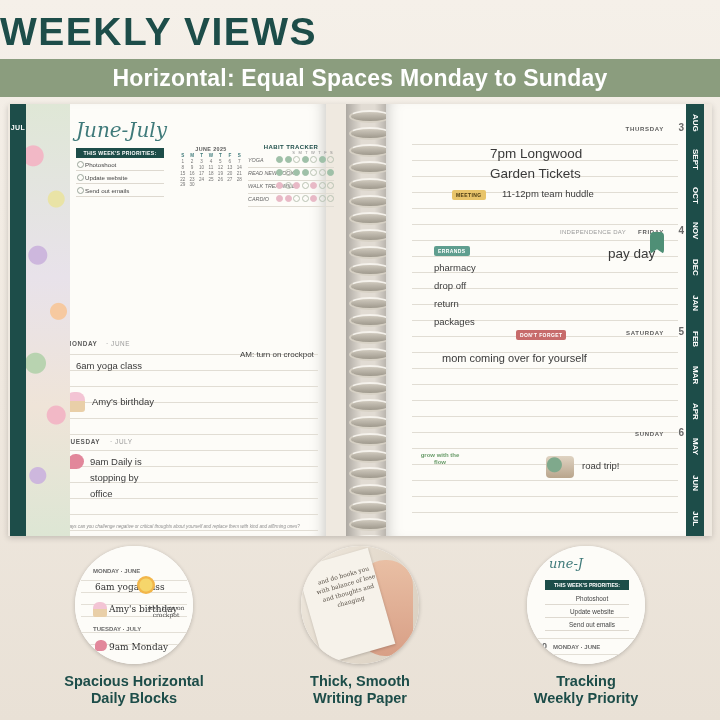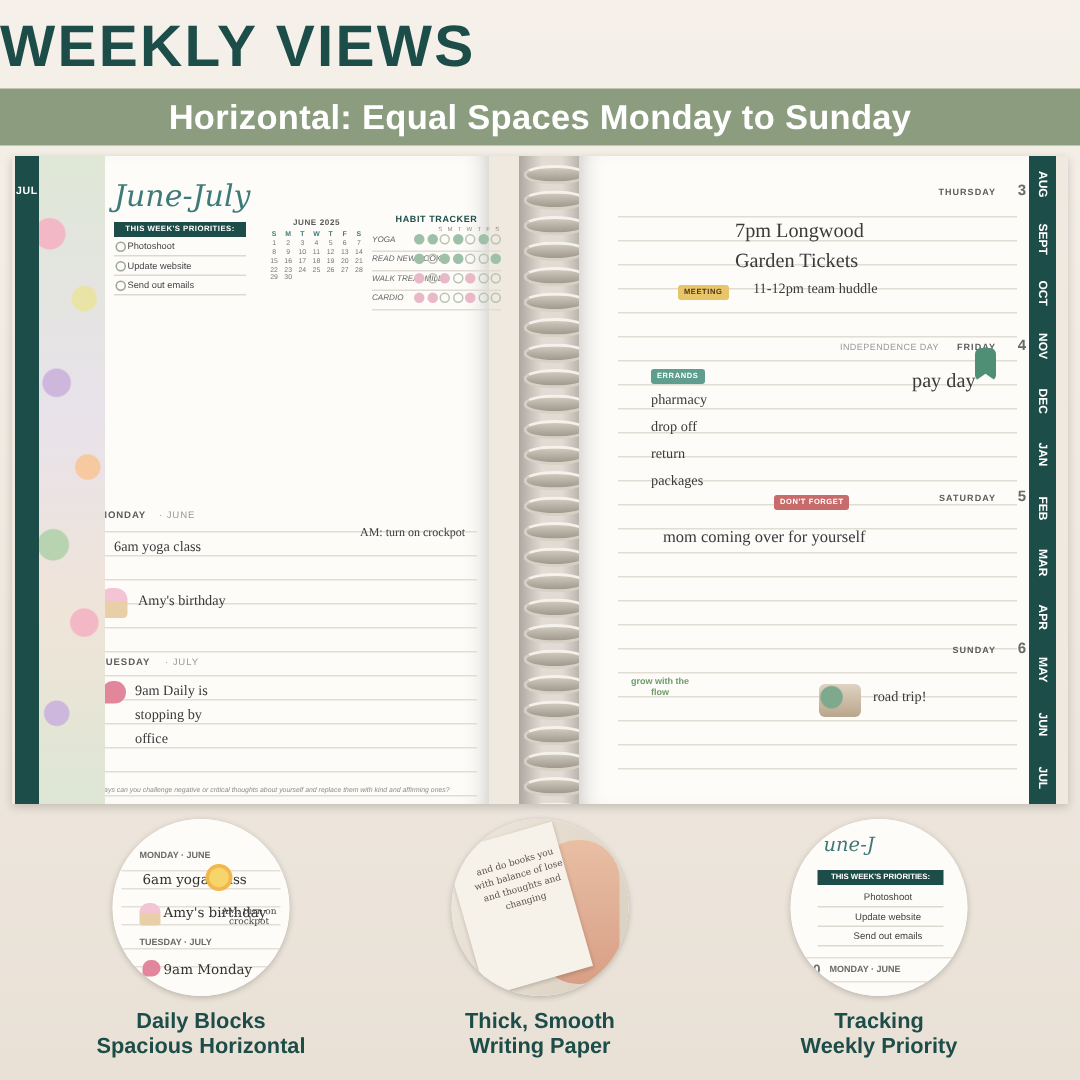--- a/index.html
+++ b/index.html
@@ -121,21 +121,21 @@
   .habit .hrow{font-size:5.4px;font-style:italic;color:#666;border-bottom:1px solid #e0dcd3;
     padding:2px 0 1px 0;position:relative;height:9px;}
   .habit .dots{position:absolute;right:0;top:1px;}
   .habit .dot{display:inline-block;width:5px;height:5px;border-radius:50%;
     border:1px solid #b9c3b3;margin-left:1.5px;}
   .habit .dot.f{background:#9fc0a8;border-color:#9fc0a8;}
   .habit .dot.p{background:#e8b9c6;border-color:#e8b9c6;}
 
   .day-hdr{position:absolute;font-size:6.4px;font-weight:bold;color:#5c5c5c;letter-spacing:.6px;}
   .day-num{position:absolute;font-size:9px;font-weight:bold;color:#6a6a6a;}
-  .hand{font-family:Liberation Serif, serif;color:#3a3a3a;position:absolute;}
+  .hand{font-family:Liberation Sans, sans-serif;color:#3a3a3a;position:absolute;}
   .hand.s1{font-size:9.5px;}
   .hand.s2{font-size:8px;}
   .hand.big{font-size:13.5px;}
 
   .sticker{position:absolute;border-radius:4px;}
   .badge{
     position:absolute;font-size:5px;font-weight:bold;color:#fff;
     padding:2px 4px;border-radius:2px;letter-spacing:.4px;
   }
   .prompt{
@@ -431,22 +431,22 @@
         <div style="position:absolute;left:34px;top:58px;font-family:'DejaVu Serif',serif;font-size:9px;color:#333;">Amy's birthday</div>
         <div style="position:absolute;left:70px;top:58px;font-family:'DejaVu Serif',serif;font-size:6px;color:#444;width:42px;line-height:1.2;">AM: turn on crockpot</div>
         <div style="position:absolute;left:18px;top:80px;font-size:6px;font-weight:bold;color:#6a6a6a;">TUESDAY · JULY</div>
         <div style="position:absolute;left:34px;top:96px;font-family:'DejaVu Serif',serif;font-size:9px;color:#333;">9am Monday</div>
         <div style="position:absolute;left:62px;top:30px;width:18px;height:18px;border-radius:50%;background:radial-gradient(circle,#f6d66b 0 6px,#f2b64a 7px 9px);"></div>
         <div style="position:absolute;left:18px;top:56px;width:14px;height:15px;background:linear-gradient(180deg,#f3c4d4 0 7px,#e9cfa8 7px 15px);border-radius:6px 6px 2px 2px;"></div>
         <div style="position:absolute;left:20px;top:94px;width:12px;height:11px;background:#e2879b;border-radius:6px 6px 6px 2px;"></div>
       </div>
     </div>
     <div class="cap">
+      <div>Spacious Horizontal</div>
       <div>Daily Blocks</div>
-      <div>Spacious Horizontal</div>
     </div>
   </div>
 
   <div class="feat" style="left:244px;">
     <div class="circle">
       <div class="fc2">
         <div style="position:absolute;right:6px;top:14px;width:54px;height:96px;border-radius:26px;background:linear-gradient(180deg,#e9bfa4,#d89f86);"></div>
         <div style="position:absolute;left:8px;top:10px;width:74px;height:100px;transform:rotate(-16deg);background:#f6f2ea;box-shadow:0 1px 3px rgba(0,0,0,.2);"></div>
         <div style="position:absolute;left:14px;top:24px;width:64px;transform:rotate(-16deg);font-family:'DejaVu Serif',serif;font-size:6px;color:#5a5248;line-height:1.5;">and do books you with balance of lose and thoughts and changing</div>
       </div>

